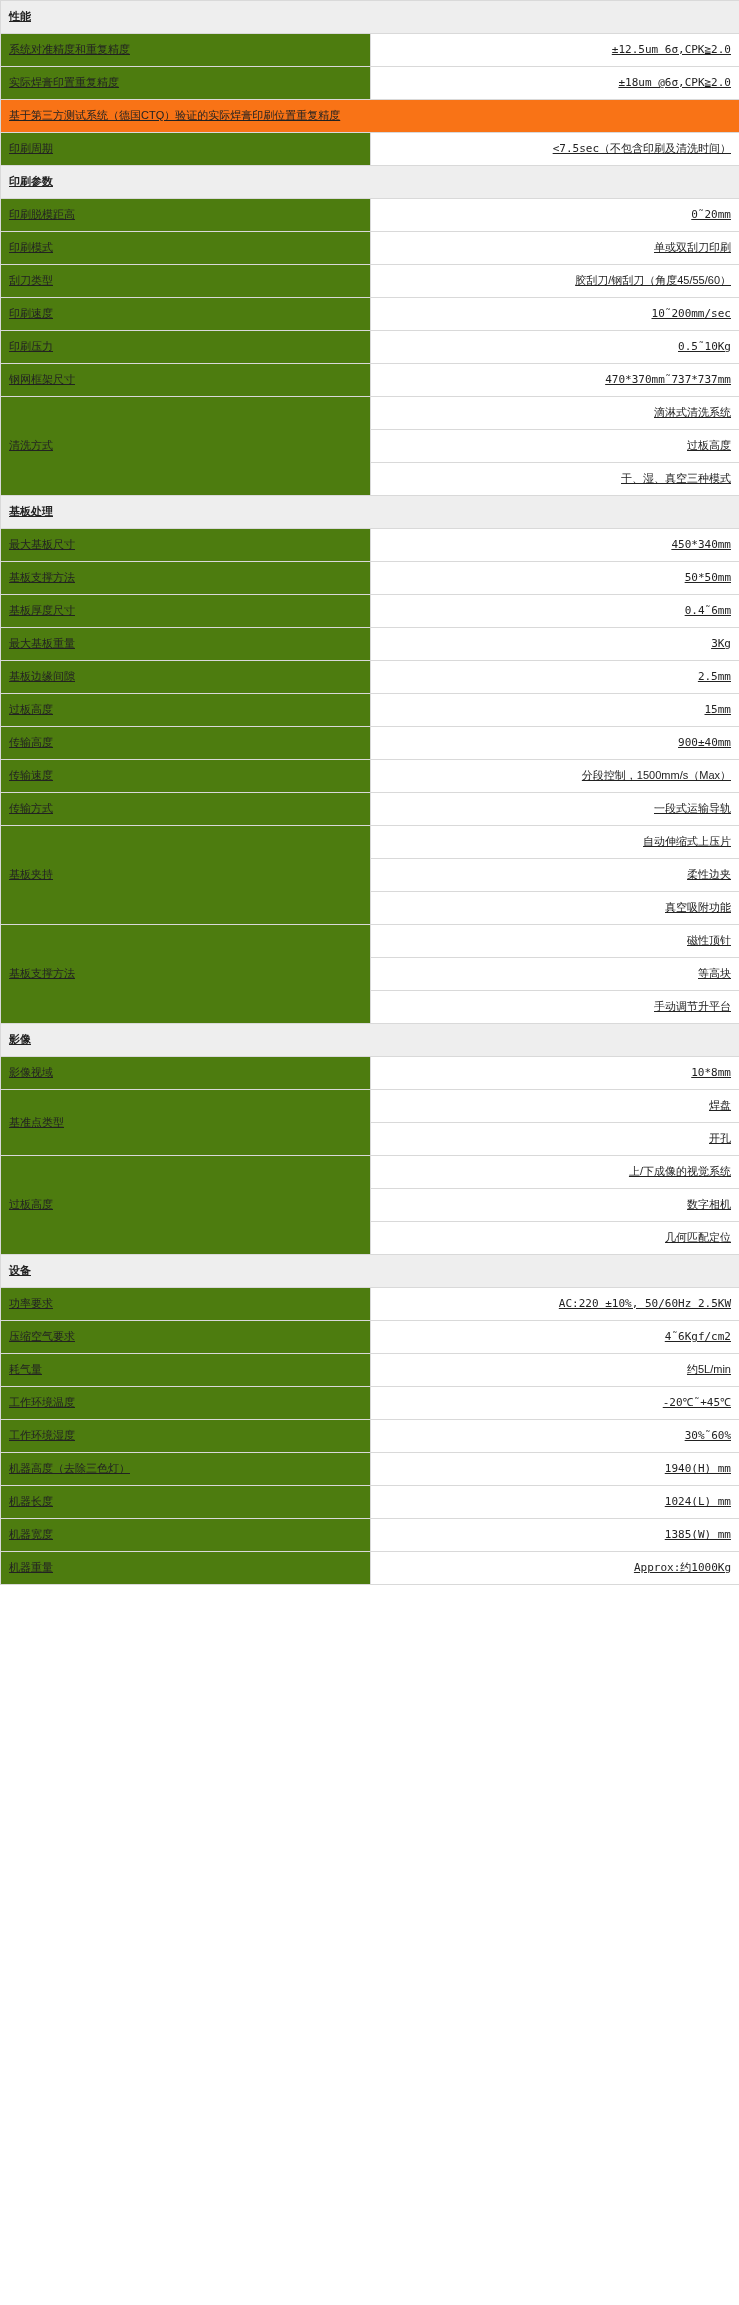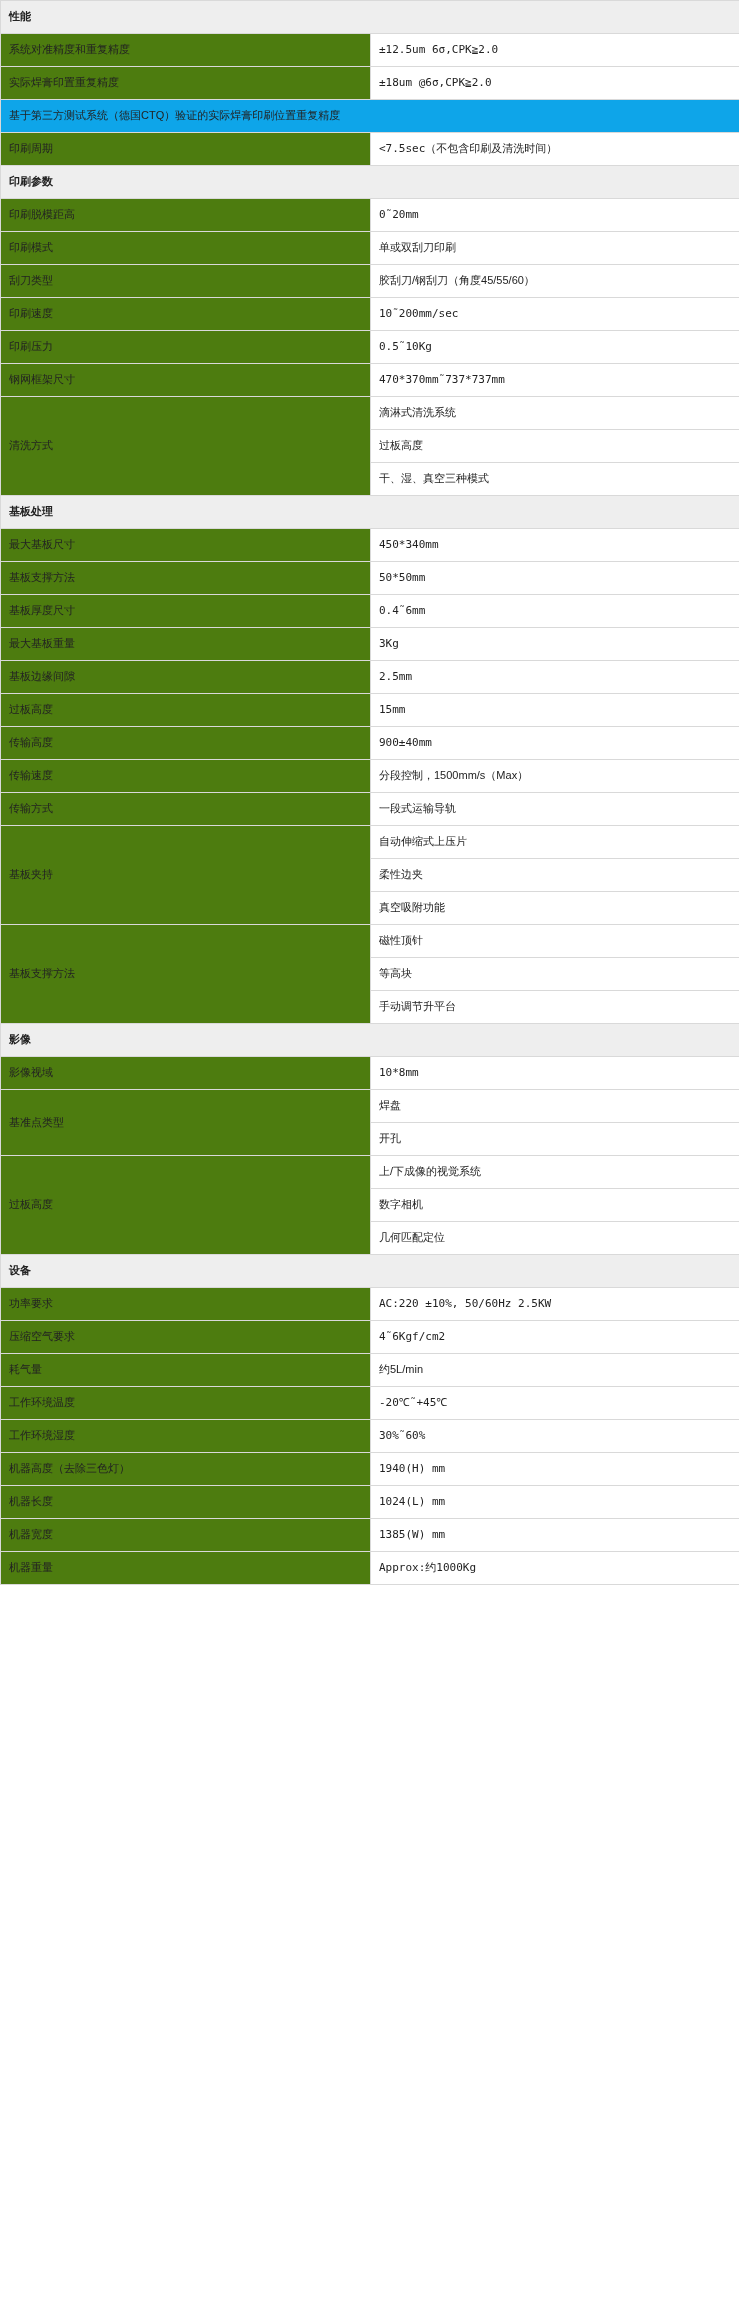--- a/index.html
+++ b/index.html
@@ -11,20 +11,21 @@
   body {
     font-family: "Liberation Sans", "DejaVu Sans", sans-serif;
     font-size: 11px;
     color: #222222;
     width: 739px;
   }
   #spec-table {
     width: 739px;
     border-collapse: collapse;
     table-layout: fixed;
+    text-decoration: underline;
   }
   #spec-table col.c-label { width: 370px; }
   #spec-table col.c-value { width: 369px; }
 
   #spec-table td {
     border: 1px solid #d9d9d9;
     padding: 0 8px;
     height: 33px;
     vertical-align: middle;
     line-height: 1.45;
@@ -33,29 +34,30 @@
     word-break: break-word;
   }
   tr.section-row td {
     background: #eeeeee;
     font-weight: bold;
     color: #1a1a1a;
     height: 28px;
     padding-left: 6px;
   }
   tr.full-row td {
-    background: #0ea5e9;
+    background: #f97316;
   }
   td.label-cell {
     background: #4d7c0f;
     padding-left: 6px;
   }
   td.value-cell {
     background: #ffffff;
     padding-left: 8px;
+    text-align: right;
   }
   td.value-cell.mono,
   td.label-cell.mono {
     font-family: "DejaVu Sans Mono", "Liberation Mono", monospace;
     font-size: 10.5px;
   }
 </style>
 </head>
 <body>
 

